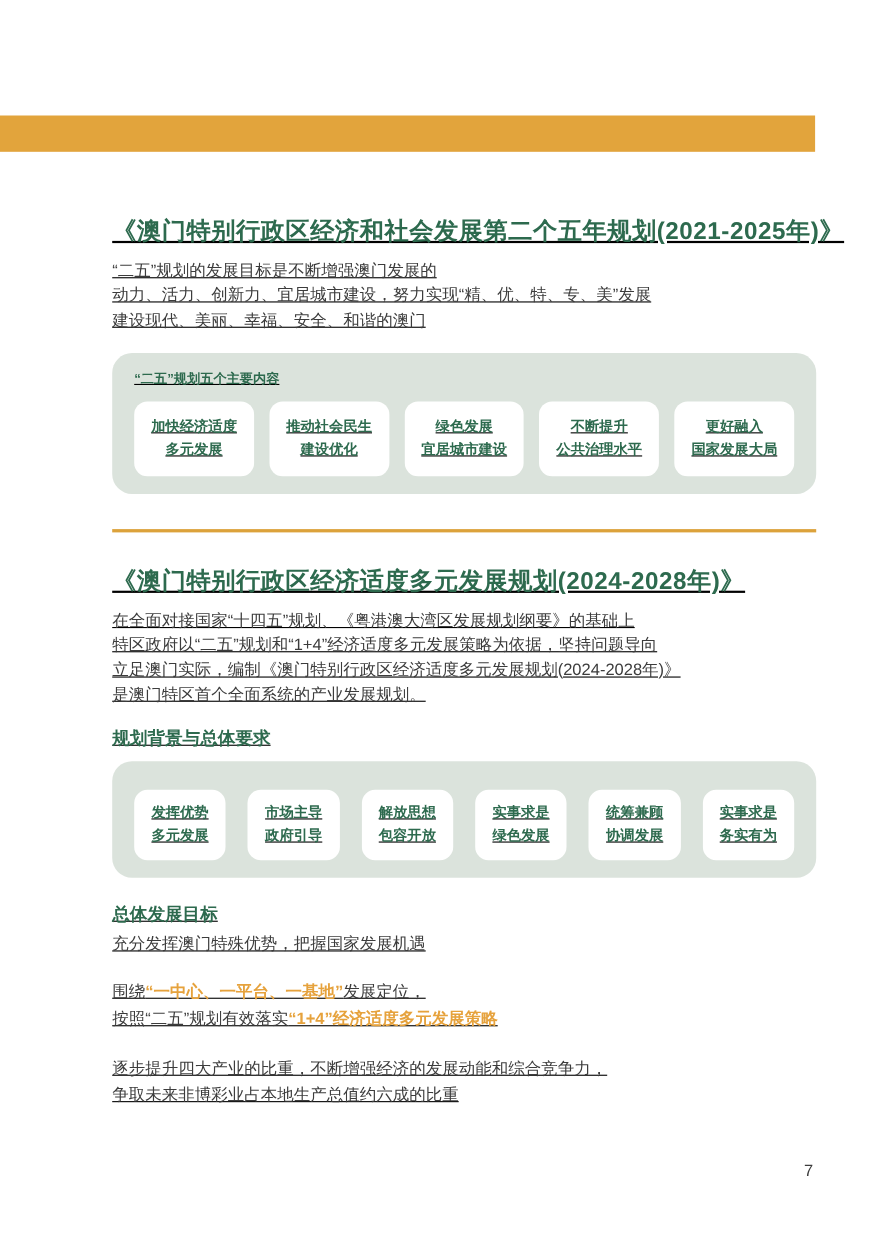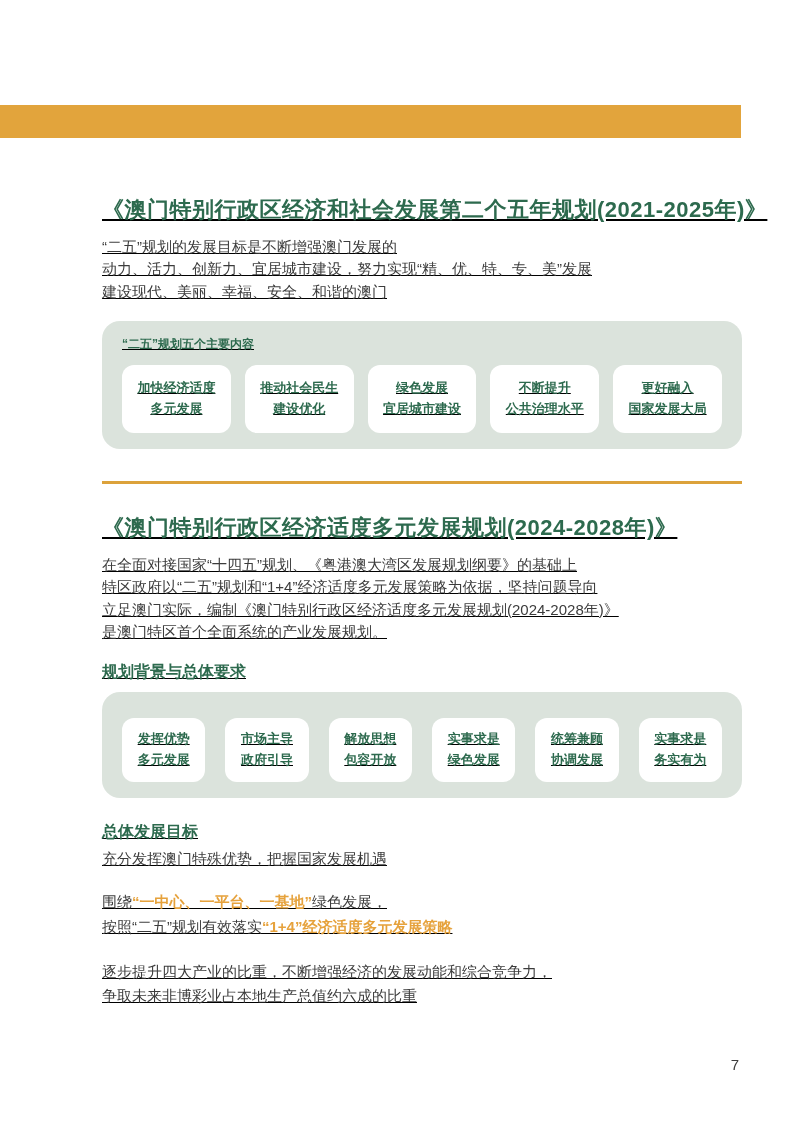--- a/index.html
+++ b/index.html
@@ -171,21 +171,21 @@
           <span>务实有为</span>
         </div>
       </div>
     </div>
 
     <div class="sub-heading goal-heading">总体发展目标</div>
     <div class="goal-line">充分发挥澳门特殊优势，把握国家发展机遇</div>
 
     <div class="highlight-block">
       <div>
-        <span>围绕</span><span class="hl">“一中心、一平台、一基地”</span><span>绿色发展，</span>
+        <span>围绕</span><span class="hl">“一中心、一平台、一基地”</span><span>发展定位，</span>
       </div>
       <div>
         <span>按照“二五”规划有效落实</span><span class="hl">“1+4”经济适度多元发展策略</span><span></span>
       </div>
     </div>
 
     <div class="closing-block">
       <div>逐步提升四大产业的比重，不断增强经济的发展动能和综合竞争力，</div>
       <div>争取未来非博彩业占本地生产总值约六成的比重</div>
     </div>

